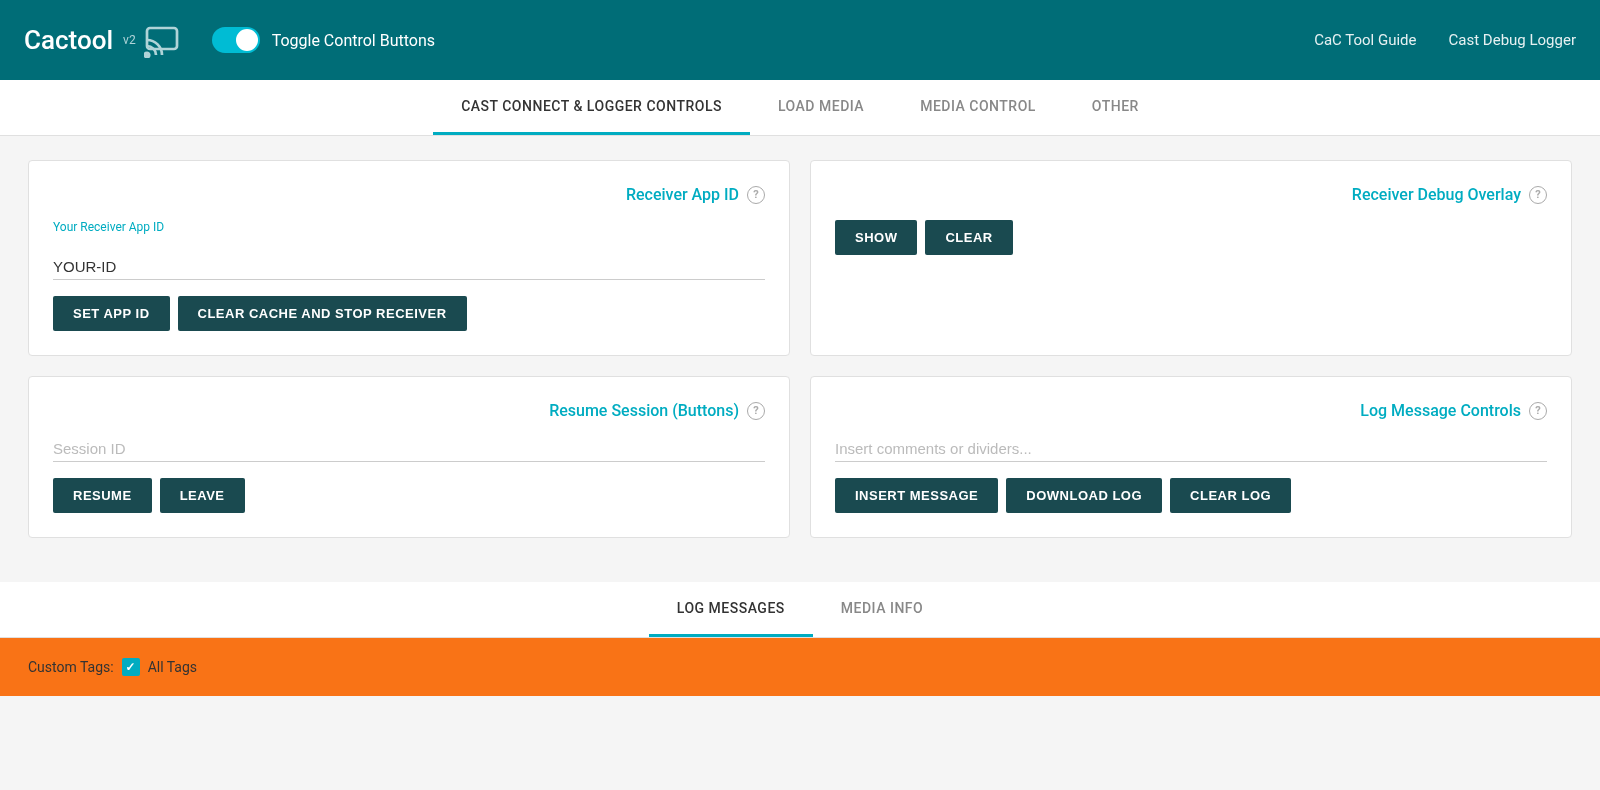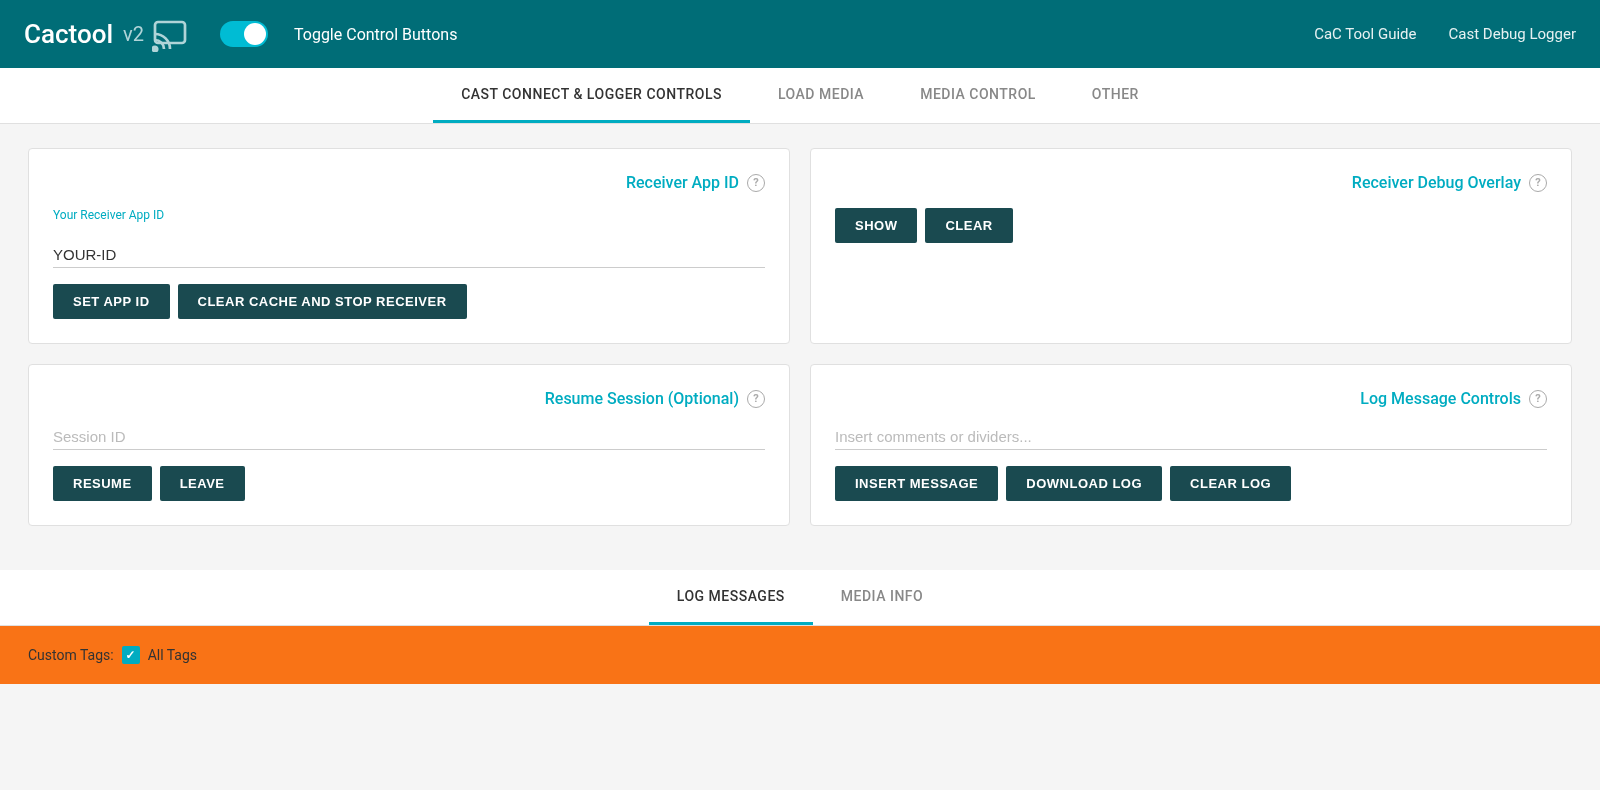--- a/index.html
+++ b/index.html
@@ -4,47 +4,47 @@
   <style>
     * { box-sizing: border-box; margin: 0; padding: 0; }
     body { font-family: 'Roboto', Arial, sans-serif; background: #f5f5f5; color: #333; }
 
     
     .header {
       background: #006d77;
       display: flex;
       align-items: center;
       padding: 0 24px;
-      height: 68px;
+      height: 80px;
       color: white;
     }
     .header-logo {
       display: flex;
       align-items: center;
       gap: 8px;
     }
     .header-logo-text {
       font-size: 26px;
       font-weight: 500;
       color: white;
     }
     .header-logo-v2 {
-      font-size: 20px;
+      font-size: 12px;
       color: #b0d4d8;
       margin-left: 2px;
     }
     .header-cast-icon {
       width: 36px;
       height: 36px;
       color: #b0d4d8;
     }
     .header-toggle {
       display: flex;
       align-items: center;
-      gap: 26px;
+      gap: 12px;
       margin-left: 32px;
     }
     .toggle-switch {
       width: 48px;
       height: 26px;
       background: #00bcd4;
       border-radius: 13px;
       position: relative;
       cursor: pointer;
     }
@@ -294,21 +294,21 @@
         <button class="btn">SHOW</button>
         <button class="btn">CLEAR</button>
       </div>
     </div>
   </div>
 
   <div class="grid-2">
 
     <div class="card">
       <div class="card-title">
-        <span>Resume Session (Optional)</span>
+        <span>Resume Session (Buttons)</span>
         <span class="help-icon">?</span>
       </div>
       <div class="input-group">
         <input class="text-input" type="text" placeholder="Session ID" style="">
       </div>
       <div class="btn-row">
         <button class="btn">RESUME</button>
         <button class="btn">LEAVE</button>
       </div>
     </div>

